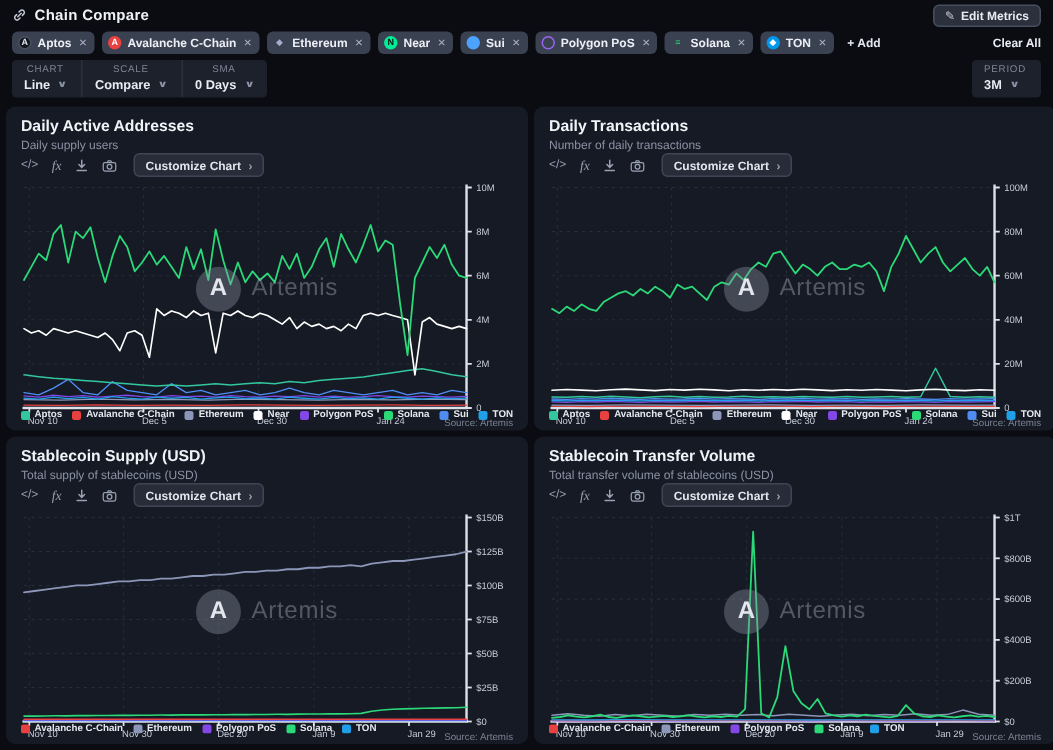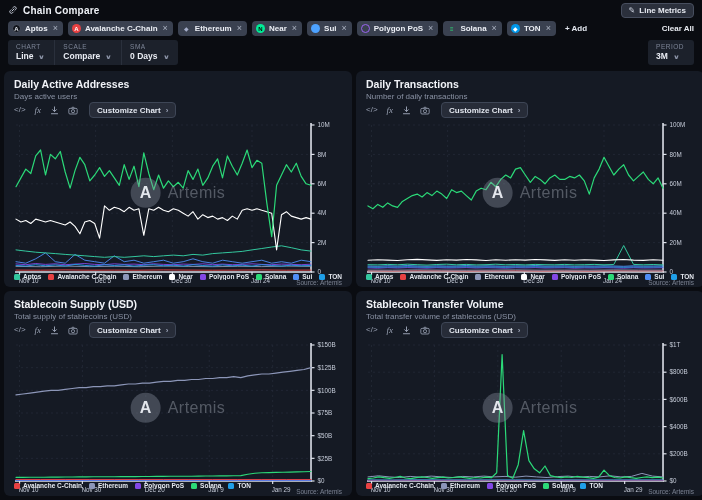--- a/index.html
+++ b/index.html
@@ -20,21 +20,21 @@
   .chips{display:flex;align-items:center;gap:5px;flex-wrap:nowrap;}
   .chip{display:flex;align-items:center;gap:4px;background:#3a4150;border-radius:4px;height:15px;padding:0 5px 0 4px;cursor:pointer;}
   .chip-label{font-size:8px;font-weight:bold;color:#eceff5;white-space:nowrap;}
   .chip-x{font-size:9px;color:#a9b0bf;line-height:1;margin-left:1px;}
   .chip-ic{width:9px;height:9px;border-radius:50%;display:flex;align-items:center;justify-content:center;font-size:6px;font-weight:bold;line-height:1;flex:0 0 9px;}
   .chip-add{font-size:8px;font-weight:bold;color:#e3e7ef;margin-left:4px;cursor:pointer;white-space:nowrap;}
   .chip-spacer{flex:1;}
   .clear-all{font-size:8px;font-weight:bold;color:#e9ecf2;cursor:pointer;white-space:nowrap;}
 
   
-  .ctrlrow{display:flex;align-items:flex-start;padding:2px 8px 4px 8px;}
+  .ctrlrow{display:flex;align-items:flex-start;padding:2px 8px 4px 8px;text-align:center;}
   .ctrlbox{display:flex;background:#1c212b;border-radius:3px;overflow:hidden;}
   .ctrl{padding:3px 10px 4px 8px;border-right:1px solid #2a303c;cursor:pointer;}
   .ctrl:last-child{border-right:none;}
   .ctrl-label{font-size:6.5px;color:#7d8597;letter-spacing:.5px;margin-bottom:1px;text-transform:uppercase;}
   .ctrl-val{display:flex;align-items:center;gap:6px;font-size:8.5px;font-weight:bold;color:#e9ecf3;white-space:nowrap;}
   .ctrl-chev{font-size:6px;color:#8d95a8;transform:scaleX(1.4);}
   .ctrl-right{margin-left:auto;}
 
   
   .grid{flex:1;display:grid;grid-template-columns:1fr 1fr;grid-template-rows:216px 1fr;gap:4px;padding:2px 4px 4px 4px;min-height:0;}
@@ -70,21 +70,21 @@
     <div class="tophead-left">
       <svg class="link-ic" viewBox="0 0 12 12" fill="none" stroke="#c3c9d6" stroke-width="1.2" stroke-linecap="round">
         <path d="M4.6 7.4l2.8-2.8"></path>
         <path d="M5.6 3.6l1-1a1.9 1.9 0 012.7 2.7l-1 1"></path>
         <path d="M6.4 8.4l-1 1a1.9 1.9 0 01-2.7-2.7l1-1"></path>
       </svg>
       <span class="app-title">Chain Compare</span>
     </div>
     <button class="btn-edit">
       <span class="pencil">✎</span>
-      <span>Line Metrics</span>
+      <span>Edit Metrics</span>
     </button>
   </div>
 
   <div class="chiprow">
     <div class="chips">
         <div class="chip">
           <span class="chip-ic" style="background: rgb(18, 21, 28); color: rgb(223, 227, 234); border: 1px solid rgb(74, 81, 96);">A</span>
           <span class="chip-label">Aptos</span>
           <span class="chip-x">×</span>
         </div>
@@ -163,21 +163,21 @@
         </div>
       </div>
   </div>
 
   <div class="grid">
 
     <section class="card">
       <div class="card-head">
         <div>
           <div class="c-title">Daily Active Addresses</div>
-          <div class="c-sub">Days active users</div>
+          <div class="c-sub">Daily supply users</div>
         </div>
         <div class="c-tools">
           <span class="tool">&lt;/&gt;</span>
           <span class="tool fx">fx</span>
           <span class="tool">
               <svg width="9" height="9" viewBox="0 0 10 10" fill="none" stroke="#98a0b2" stroke-width="1.1" stroke-linecap="round">
                 <path d="M5 1v4.8M2.9 4.1L5 6.2l2.1-2.1M1.6 8.6h6.8"></path>
               </svg>
             </span>
           <span class="tool">

